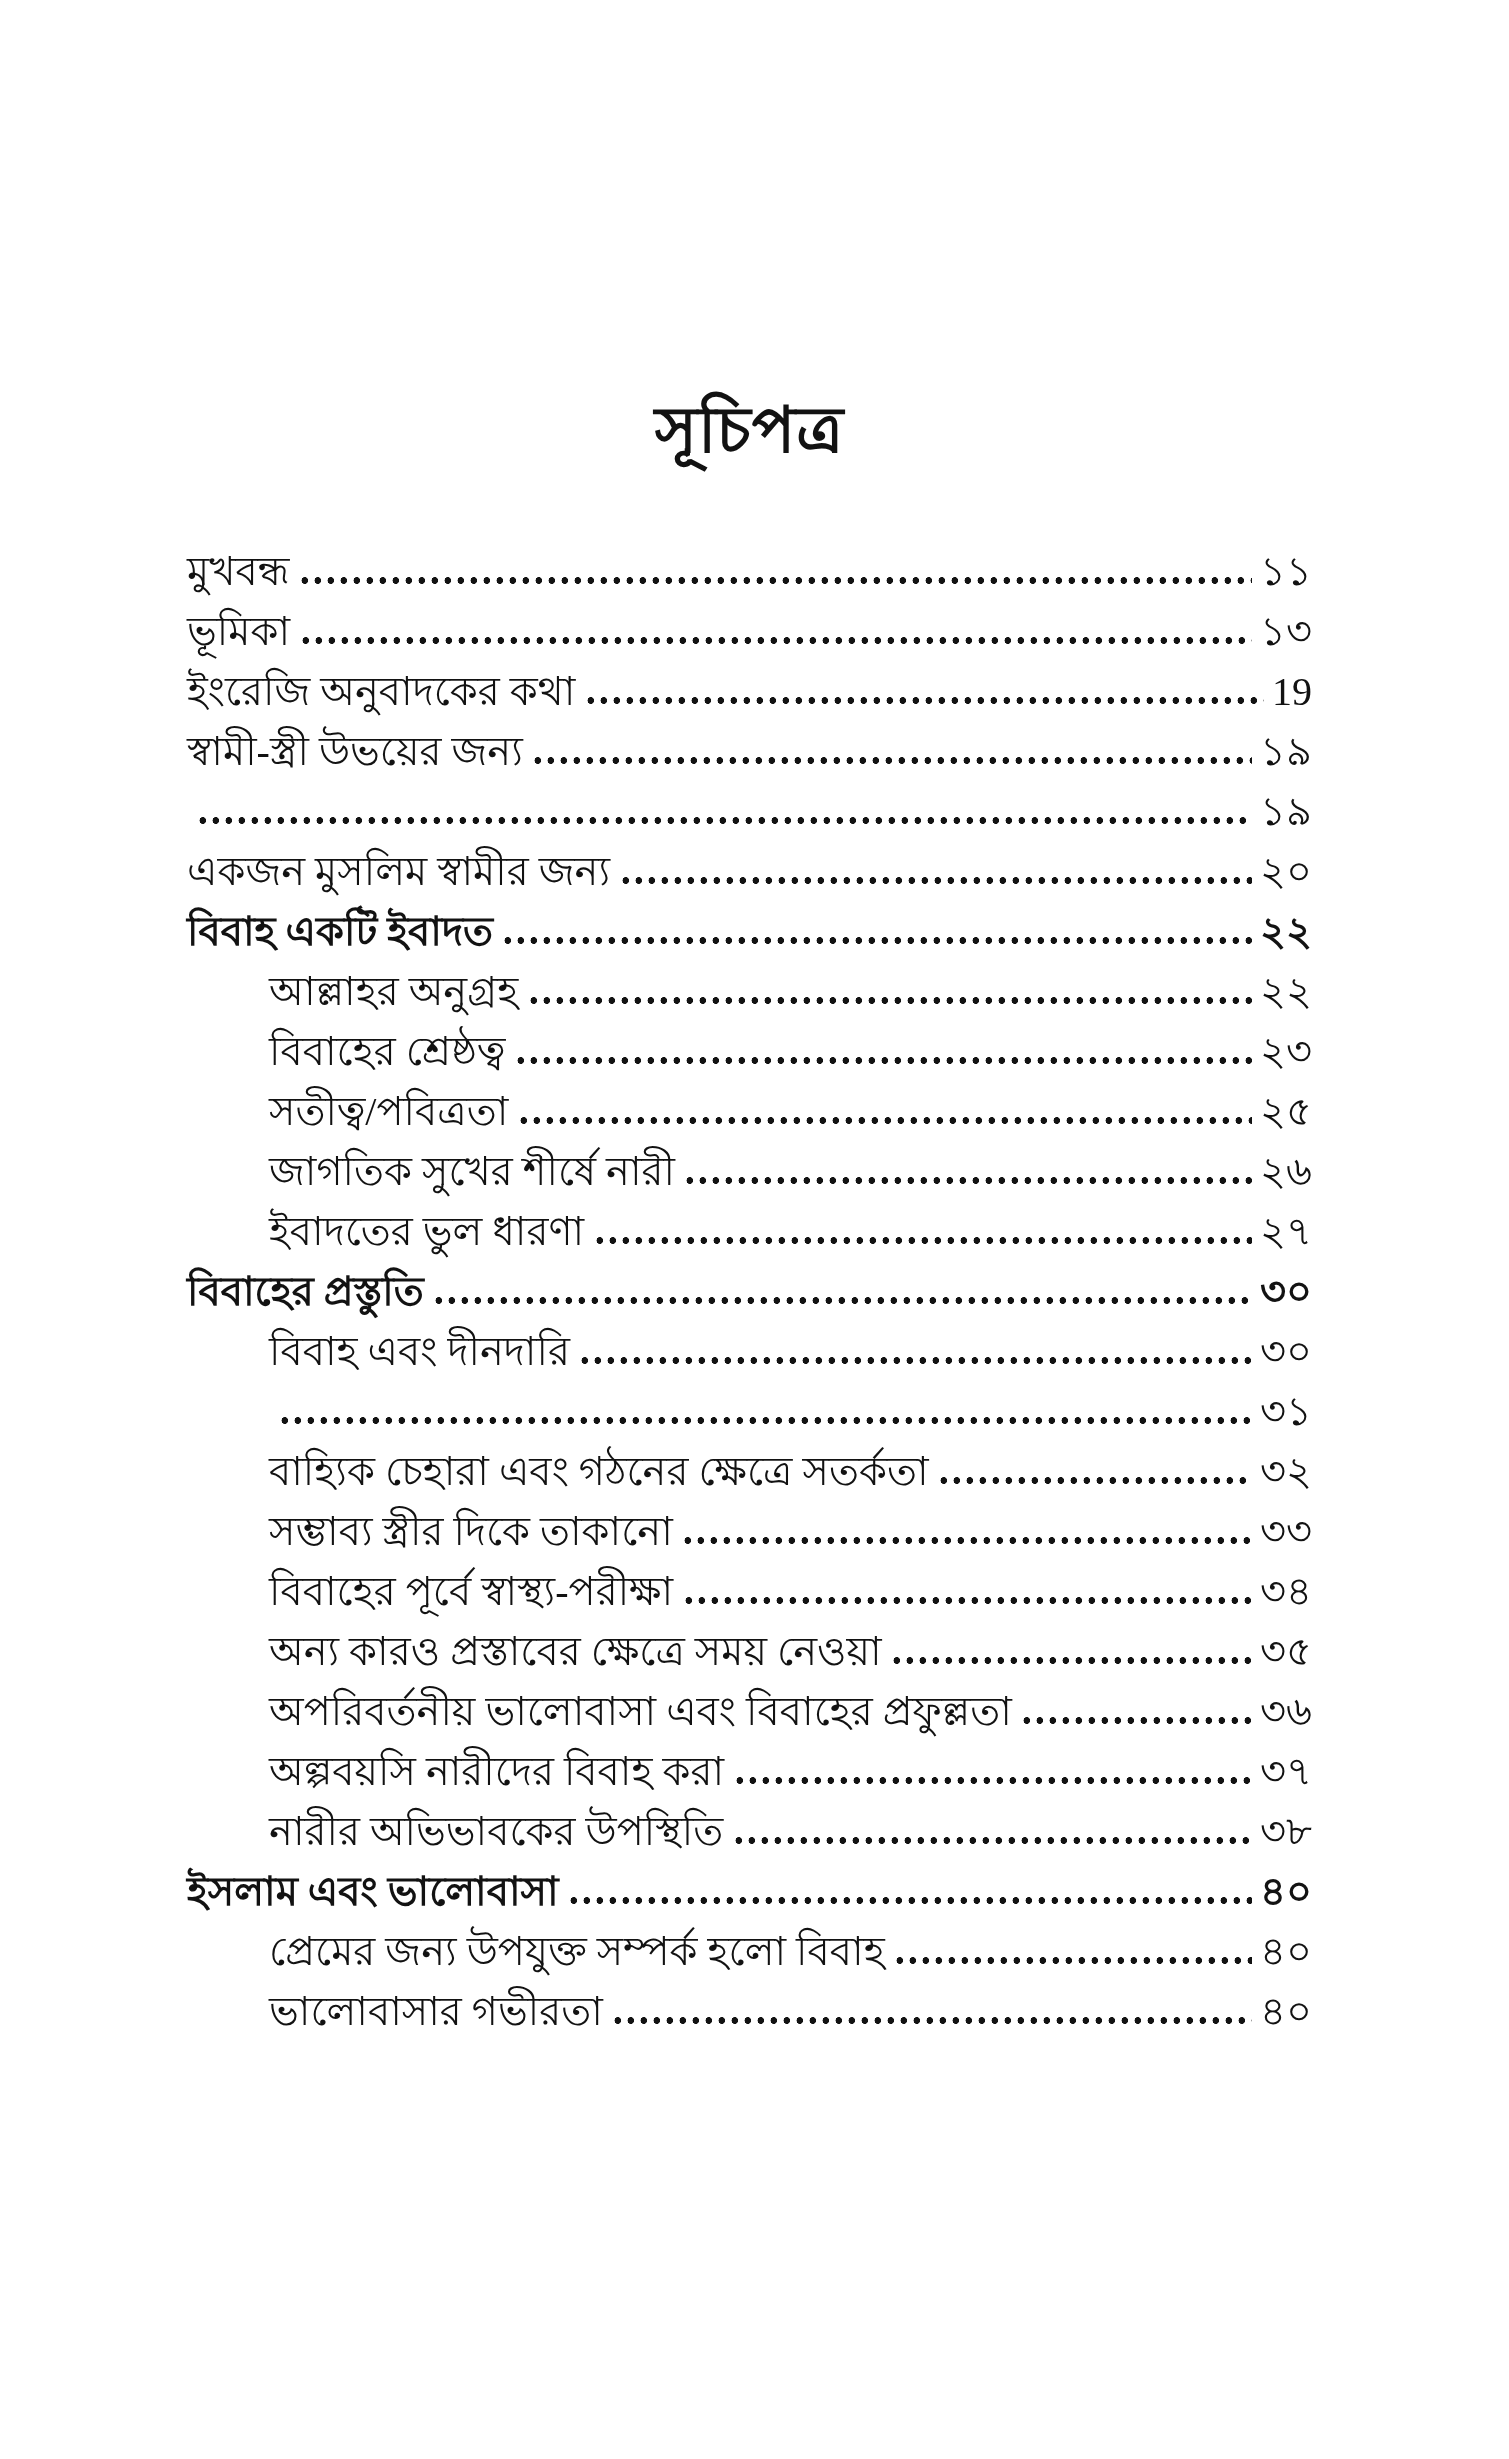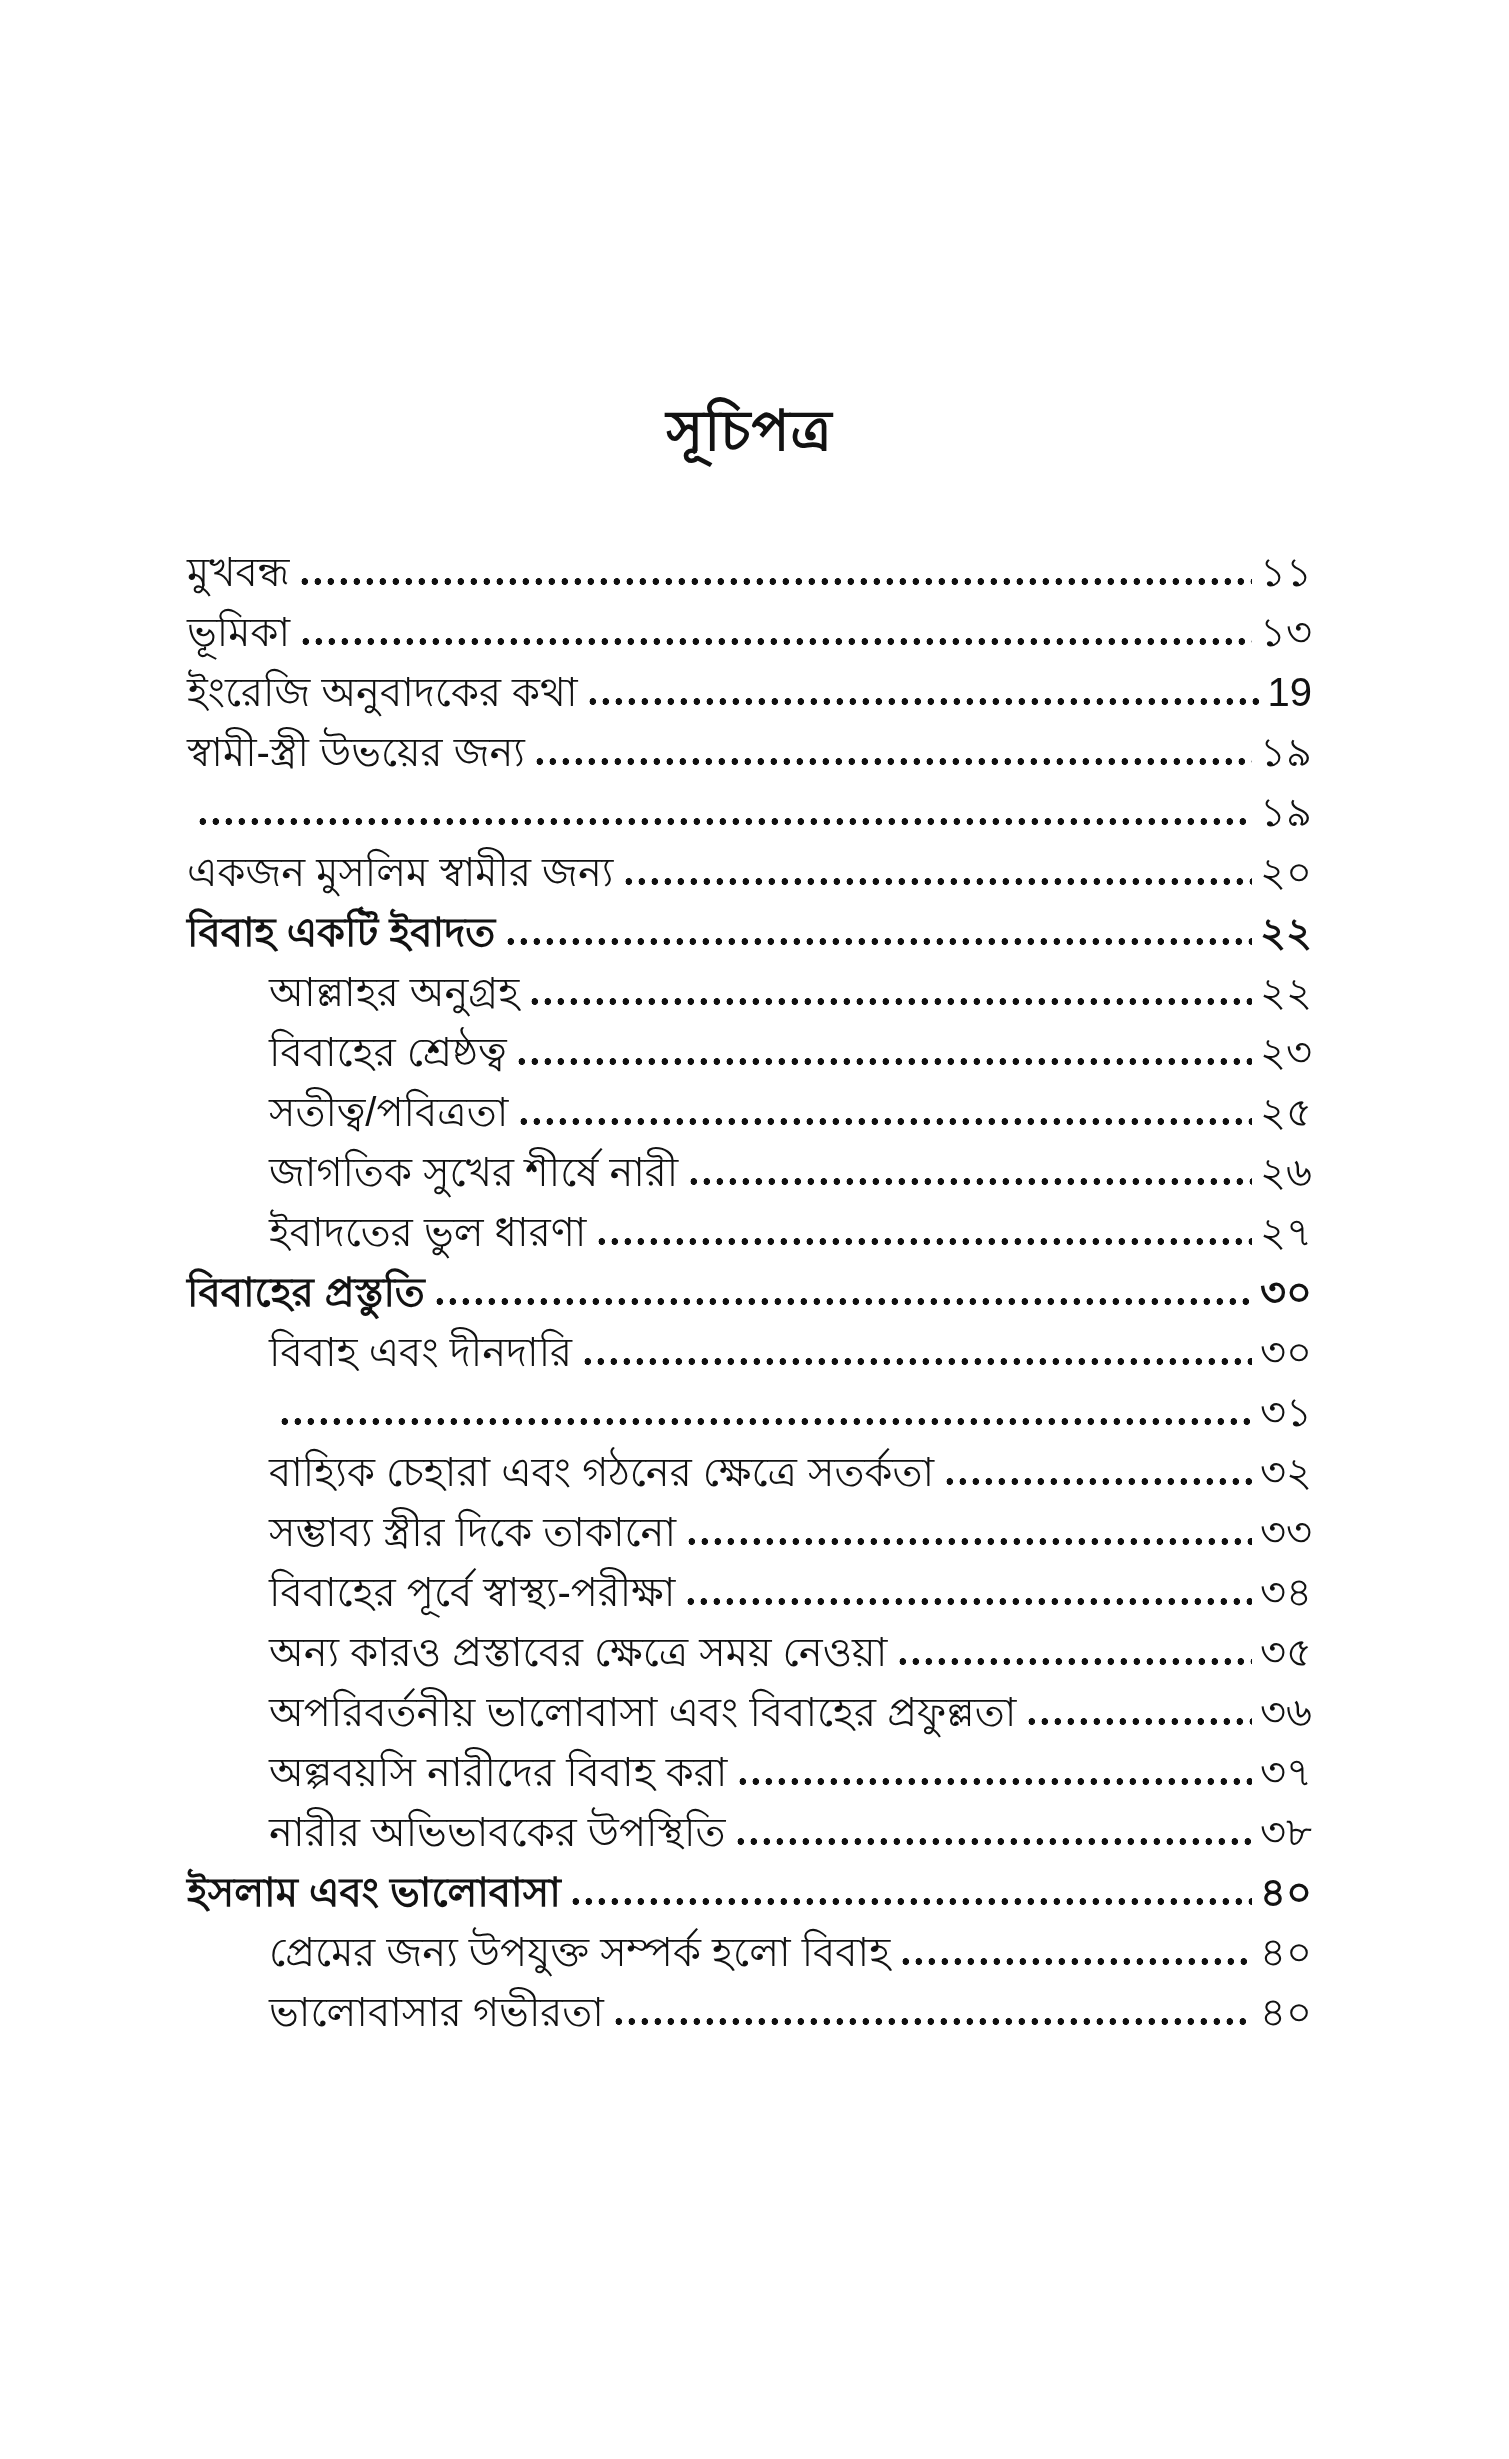--- a/index.html
+++ b/index.html
@@ -20,27 +20,28 @@
   }
   .page {
     width: 100%;
     height: 100%;
     padding: 0 197px 0 187px;
     position: relative;
   }
   .page-title {
     margin-top: 373px;
     text-align: center;
-    font-size: 56px;
+    font-size: 64px;
     font-weight: 700;
     line-height: 115px;
     letter-spacing: 1px;
   }
   .toc {
     margin-top: 54px;
+    font-family: Liberation Serif, serif;
   }
   .toc-section + .toc-section {
   }
   .toc-row {
     display: flex;
     align-items: baseline;
     font-size: 40px;
     line-height: 60px;
     white-space: nowrap;
   }

